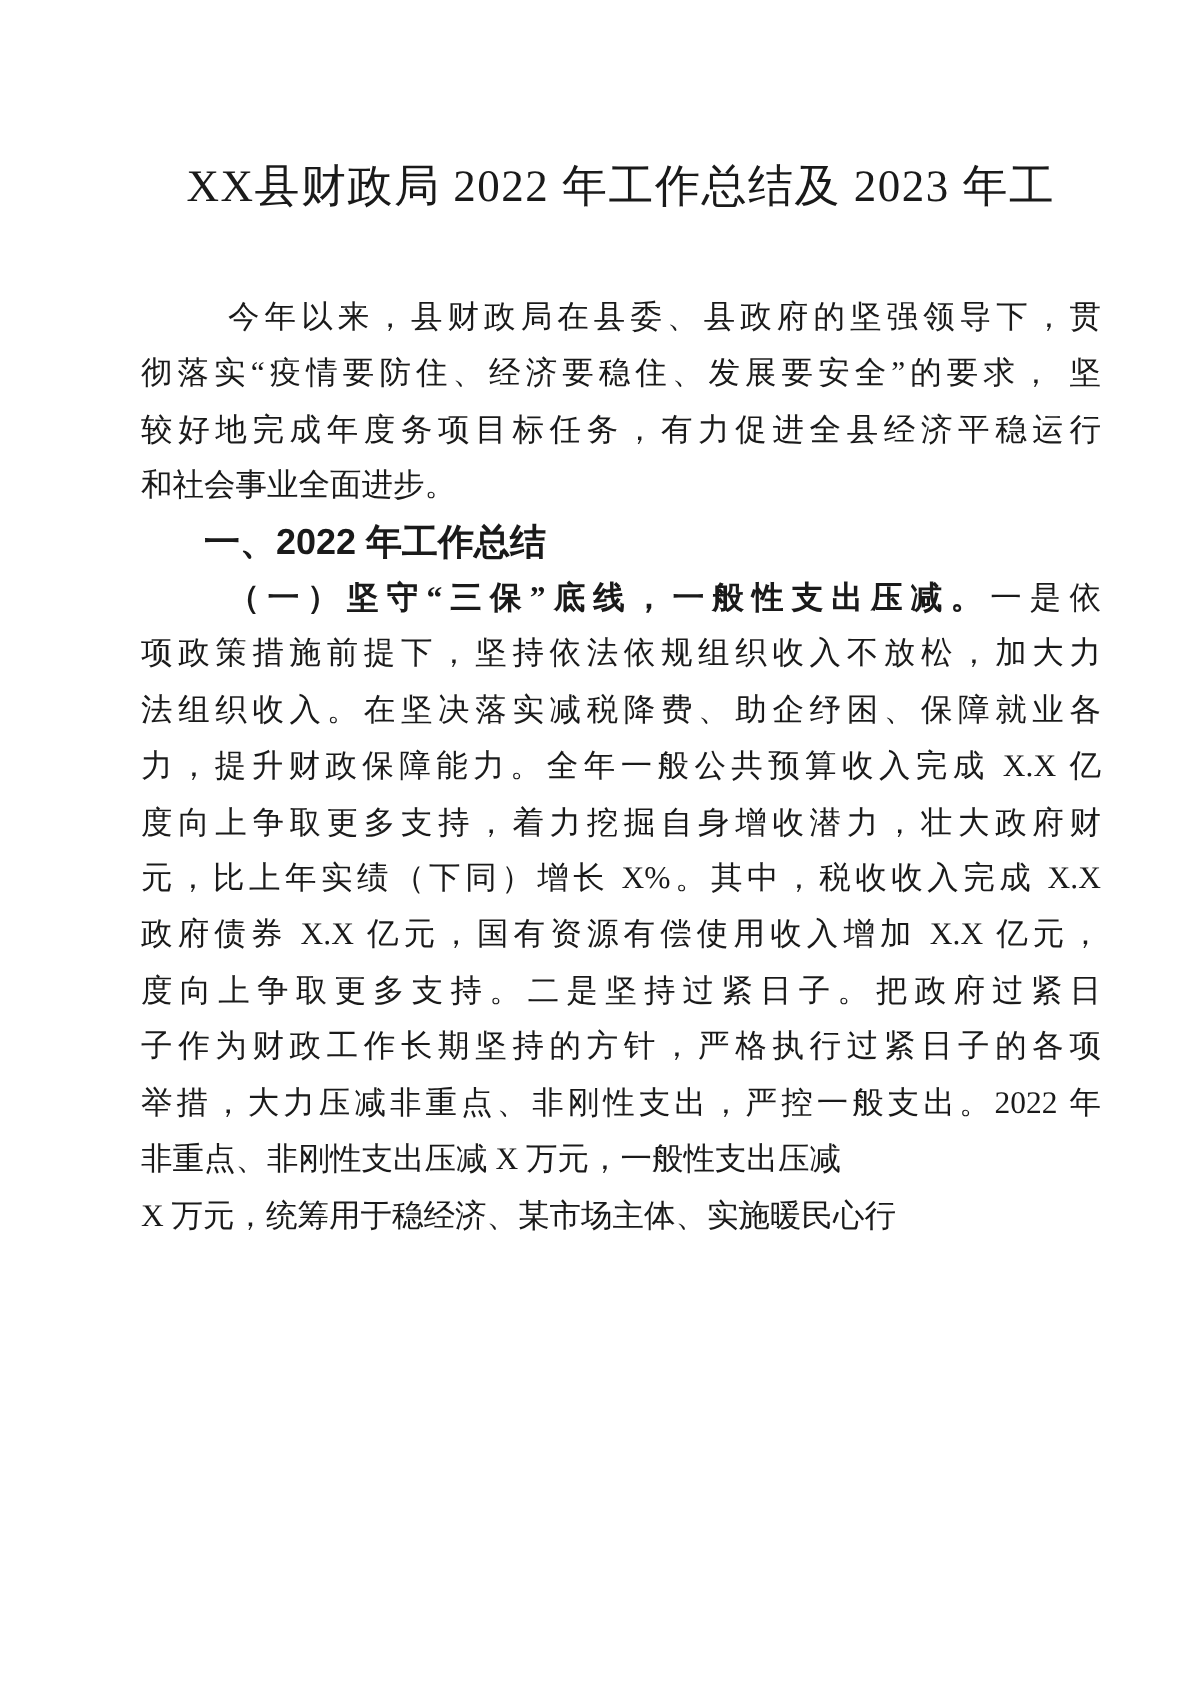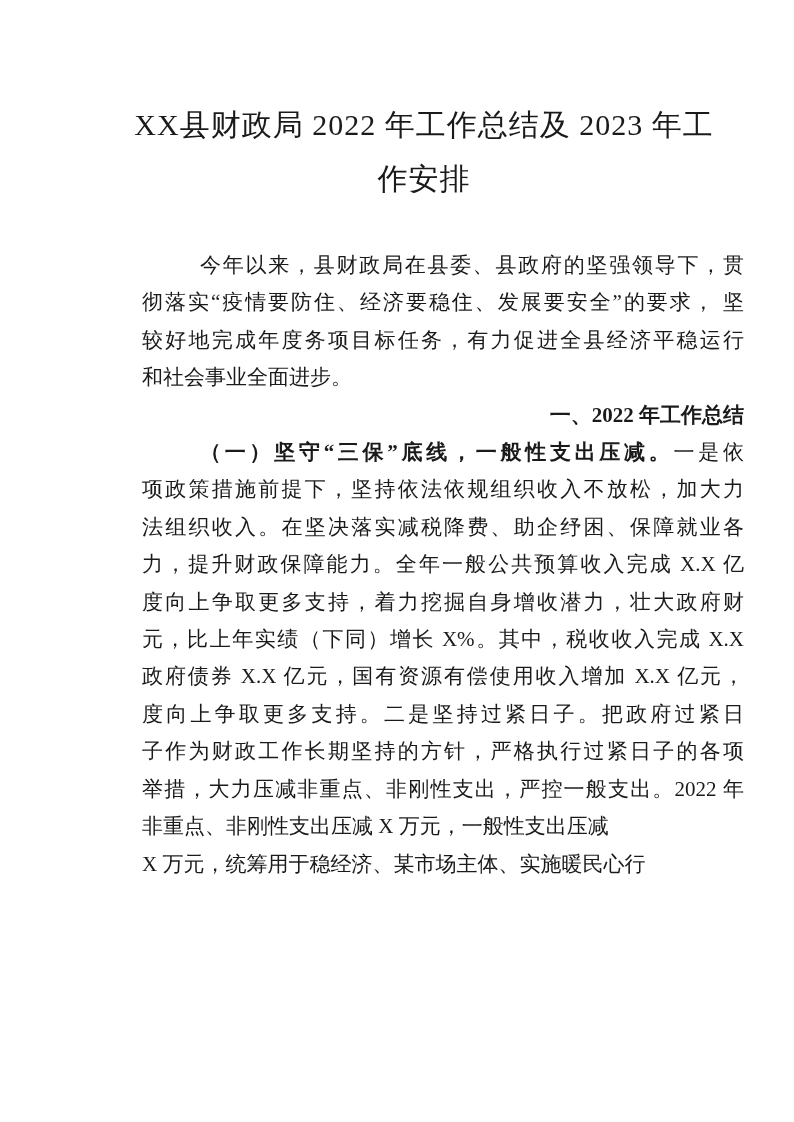--- a/index.html
+++ b/index.html
@@ -11,65 +11,62 @@
     position: relative;
     width: 794px;
     height: 1122px;
     background: #ffffff;
     overflow: hidden;
     font-family: "Liberation Serif", "DejaVu Serif", serif;
     color: #1a1a1a;
   }
   .content {
     position: absolute;
-    left: 104px;
+    left: 94px;
     top: 98px;
     width: 640px;
   }
   .title {
     margin: 0;
     font-weight: 400;
     font-size: 30px;
     line-height: 54px;
     text-align: center;
     letter-spacing: 1px;
   }
   .tline { display: block; }
   .docbody {
     margin-top: 41px;
     font-size: 21px;
     line-height: 37.4px;
   }
   .line {
     min-height: 37.4px;
     text-align: left;
-    margin-left: 38px;
   }
   .line.just {
     text-align: justify;
     text-align-last: justify;
   }
   .line.indent { text-indent: 58px; }
   .block.heading .line {
-    font-family: Liberation Serif, serif;
+    font-family: Liberation Sans, sans-serif;
     font-weight: 700;
     text-indent: 42px;
-    font-size: 21px;
-    text-align: right;
+    font-size: 24px;
   }
   .bold { font-weight: 700; }
 </style>
 </head>
 <body>
 
 <div class="page">
   <div class="content">
     <h1 class="title">
       <span class="tline">XX县财政局 2022 年工作总结及 2023 年工</span>
-      <span class="tline">作安排</span>
     </h1>
     <div class="docbody" id="doc-body">
         <div class="block paragraph">
           <div class="line just indent"><span>今年以来，县财政局在县委、县政府的坚强领导下，贯</span></div>
           <div class="line just"><span>彻落实“疫情要防住、经济要稳住、发展要安全”的要求， 坚</span></div>
           <div class="line just"><span>较好地完成年度务项目标任务，有力促进全县经济平稳运行</span></div>
           <div class="line"><span>和社会事业全面进步。</span></div>
         </div>
         <div class="block heading">
           <div class="line"><span class="bold">一、2022 年工作总结</span></div>

